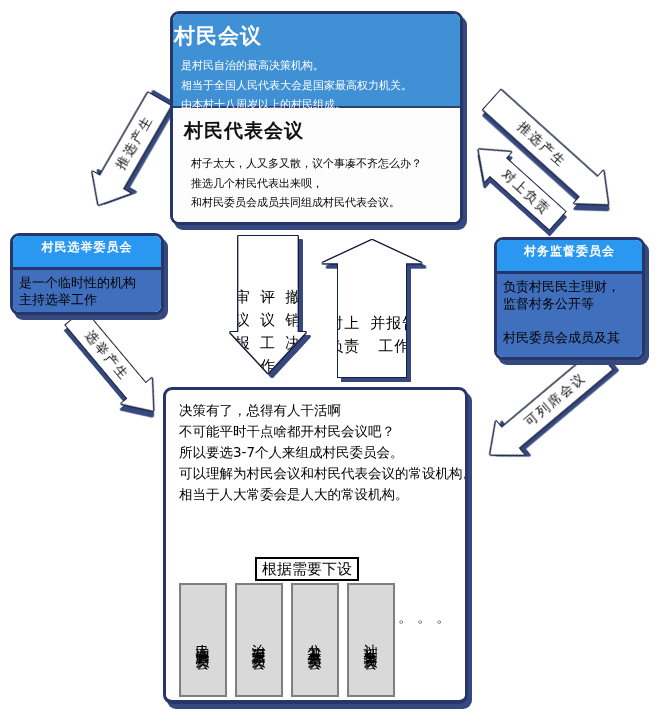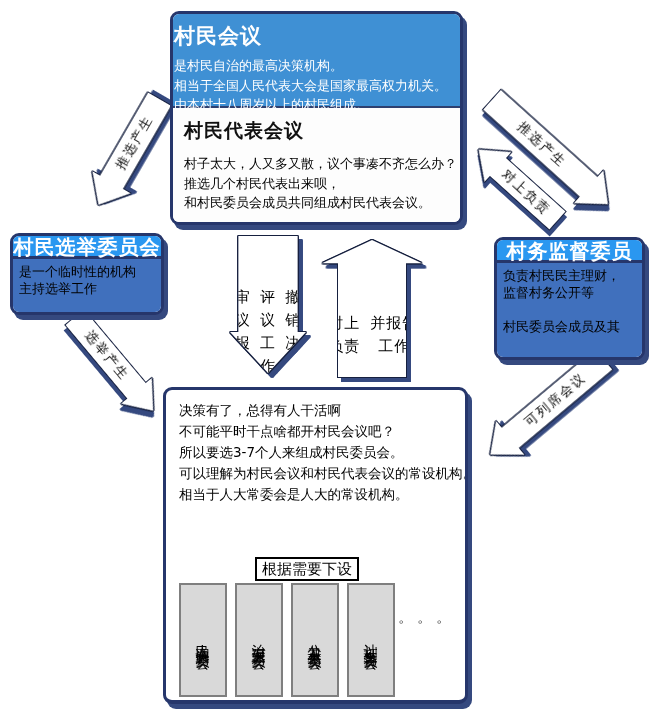--- a/index.html
+++ b/index.html
@@ -15,28 +15,28 @@
     border-radius:9px; background:#fff; overflow:hidden; z-index:2;
     box-shadow:4px 5px 0 var(--shadow_navy,#35497f);
     display:flex; flex-direction:column;
   }
   .top-box { left:170px; top:11px; width:293px; height:214px; }
   .tb-head {
     background:var(--header_blue,#3f90d4); color:#fff;
     padding:6px 1px 0; height:94px; border-bottom:2px solid #2e4070;
   }
   .tb-title { font-size:21px; font-weight:bold; letter-spacing:1px; margin:2px 0 6px; }
-  .t-line { font-size:13px; line-height:19.5px; white-space:nowrap; }
+  .t-line { font-size:11px; line-height:19.5px; white-space:nowrap;margin-left:7px; }
   .tb-body { padding:4px 11px; color:#000; background:#fdfdfd; flex:1; }
   .tb-subtitle { font-size:19px; font-weight:bold; letter-spacing:1px; margin:6px 0 10px; color:#111; }
 
   .side-box .sb-head {
-    height:23px; line-height:23px; text-align:center;
+    height:34px; line-height:23px; text-align:center;
     background:var(--side_header_blue,#2a97f0); color:#fff;
-    font-size:20px; font-weight:bold; letter-spacing:1px;
+    font-size:12px; font-weight:bold; letter-spacing:1px;
     border-bottom:3px solid var(--border_navy,#26366b);
   }
   .side-box .sb-body {
     flex:1; background:var(--side_body_blue,#4070bd); color:#000;
     padding:4px 6px; font-size:13px; line-height:17px;
   }
   .sb-line { min-height:17px; white-space:nowrap; }
   .elect-box { left:10px;  top:233px; width:154px; height:82px;  }
   .superv-box{ left:494px; top:237px; width:151px; height:123px; }
 

